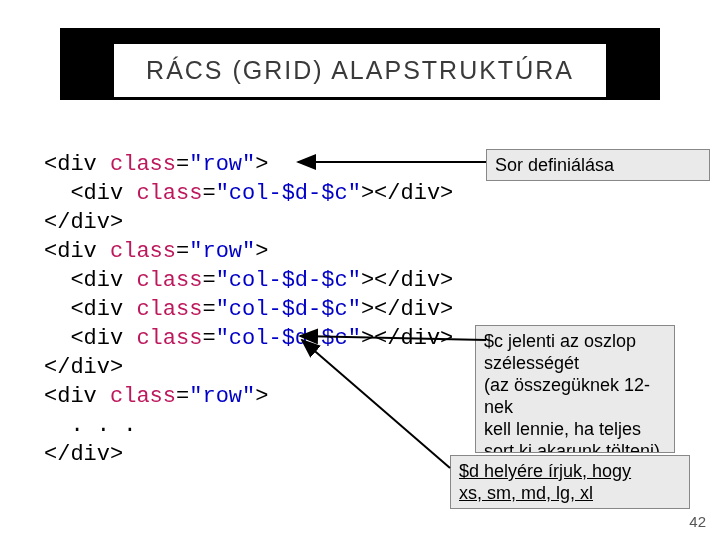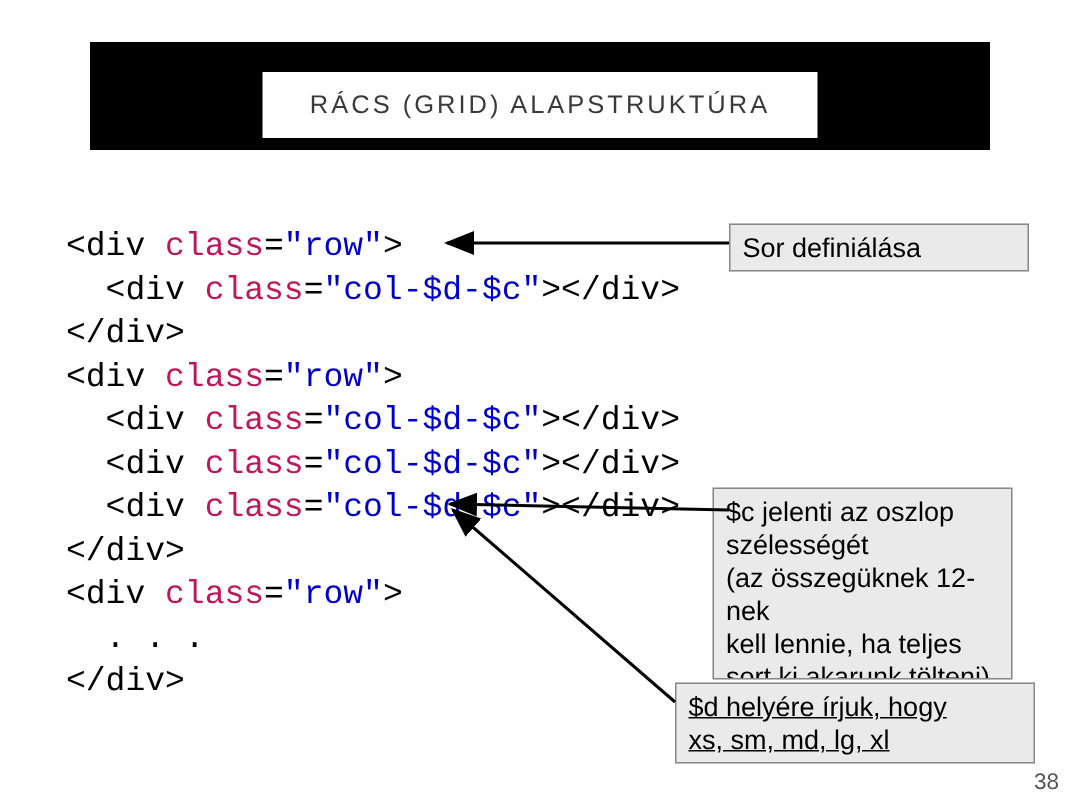--- a/index.html
+++ b/index.html
@@ -18,21 +18,21 @@
     width: 600px;
     height: 72px;
     background: #000;
     display: flex;
     align-items: center;
     justify-content: center;
   }
   .title-inner {
     background: #fff;
     color: #3a3a3a;
-    font-size: 17px;
+    font-size: 25px;
     letter-spacing: 2px;
     padding: 12px 32px;
     font-family: Arial, sans-serif;
     margin-top: 12px;
   }
   .code-block {
     position: absolute;
     left: 44px;
     top: 150px;
     font-family: "Courier New", Courier, monospace;
@@ -46,21 +46,21 @@
   .callout {
     position: absolute;
     background: #eaeaea;
     border: 1px solid #888;
     font-family: Arial, sans-serif;
     font-size: 18px;
     line-height: 22px;
     color: #000;
     padding: 4px 8px;
   }
-  .callout1 { left: 486px; top: 149px; width: 200px; }
+  .callout1 { left: 486px; top: 149px; width: 224px; }
   .callout2 { left: 475px; top: 325px; width: 200px; height: 128px; overflow: hidden; }
   .callout3 { left: 450px; top: 455px; width: 240px; text-decoration: underline; }
   .page-num {
     position: absolute;
     right: 14px;
     bottom: 10px;
     font-size: 15px;
     color: #555;
     font-family: Arial, sans-serif;
   }
@@ -99,13 +99,13 @@
   <defs>
     <marker id="arrowhead" markerWidth="10" markerHeight="8" refX="9" refY="4" orient="auto">
       <polygon points="0 0, 10 4, 0 8" fill="#000"></polygon>
     </marker>
   </defs>
   <line x1="486" y1="162" x2="298" y2="162" stroke="#000" stroke-width="2" marker-end="url(#arrowhead)"></line>
   <line x1="486" y1="340" x2="300" y2="336" stroke="#000" stroke-width="2" marker-end="url(#arrowhead)"></line>
   <line x1="450" y1="468" x2="302" y2="340" stroke="#000" stroke-width="2" marker-end="url(#arrowhead)"></line>
 </svg>
 
-<div class="page-num">38</div>
+<div class="page-num">42</div>
 
 </body></html>

